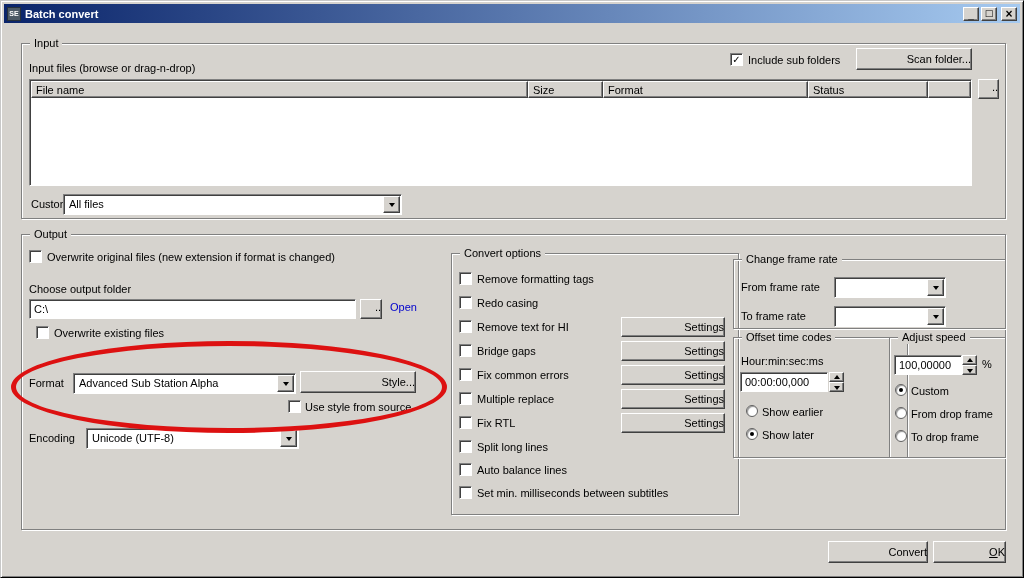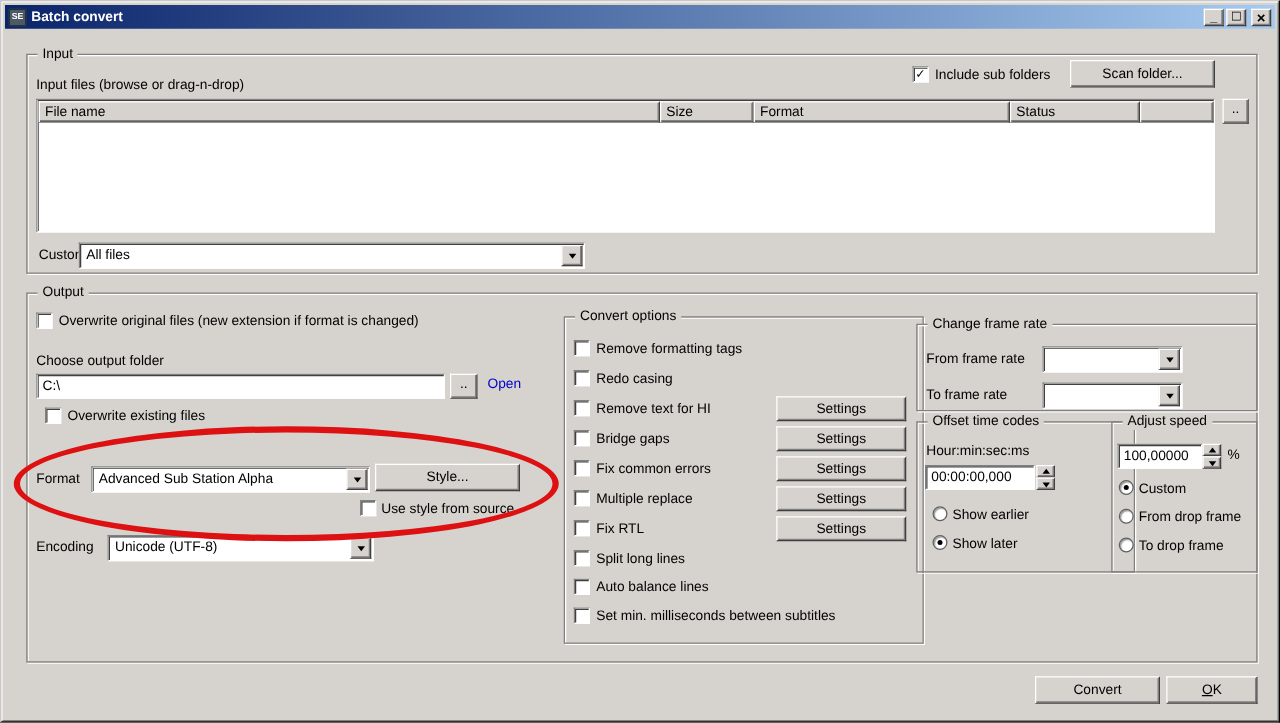--- a/index.html
+++ b/index.html
@@ -22,21 +22,21 @@
   .tb-close{margin-left:4px}
   .g-min{font:bold 10px/10px "Liberation Sans",sans-serif;transform:translateY(1px)}
   .g-max{font:9px/9px "DejaVu Sans",sans-serif}
   .g-close{font:bold 12px/12px "Liberation Sans",sans-serif}
 
   
   .group{position:absolute;border:1px solid #808080;box-shadow:1px 1px 0 #fff,inset 1px 1px 0 #fff}
   .group-label{position:absolute;top:-7px;left:8px;background:var(--face,#d6d3ce);padding:0 4px;line-height:13px;white-space:nowrap}
   .lbl{position:absolute;white-space:nowrap;line-height:13px}
   .btn{position:absolute;background:var(--face,#d6d3ce);border:1px solid;border-color:#fff #404040 #404040 #fff;
-    box-shadow:inset -1px -1px 0 #808080;display:flex;align-items:center;justify-content:center;cursor:pointer}
+    box-shadow:inset -1px -1px 0 #808080;display:flex;align-items:center;justify-content:flex-end;cursor:pointer}
   .field{position:absolute;background:#fff;border:1px solid;border-color:#808080 #fff #fff #808080;
     box-shadow:inset 1px 1px 0 #404040;padding:3px 4px;white-space:nowrap;overflow:hidden}
   .combo{position:absolute;height:21px;background:#fff;border:1px solid;border-color:#808080 #fff #fff #808080;
     box-shadow:inset 1px 1px 0 #404040;cursor:pointer}
   .combo-val{position:absolute;left:5px;top:3px;white-space:nowrap}
   .combo-btn{position:absolute;top:1px;right:1px;bottom:1px;width:17px;background:var(--face,#d6d3ce);
     border:1px solid;border-color:#fff #404040 #404040 #fff;box-shadow:inset -1px -1px 0 #808080;
     display:flex;align-items:center;justify-content:center}
   .tri-dn{width:0;height:0;border:3px solid transparent;border-top:4px solid #000;margin-top:4px}
   .cb{position:absolute;width:13px;height:13px;background:#fff;border:1px solid;border-color:#808080 #fff #fff #808080;
@@ -101,31 +101,31 @@
     <span>Scan folder...</span>
   </div>
 
   <span class="lbl" style="left:28px;top:61px">Input files (browse or drag-n-drop)</span>
 
   <div class="listview">
     <div class="lv-header">
       <div class="lv-col" style="width:497px">File name</div>
       <div class="lv-col" style="width:75px">Size</div>
       <div class="lv-col" style="width:205px">Format</div>
-      <div class="lv-col" style="width:104px">Status</div>
+      <div class="lv-col" style="width:120px">Status</div>
       <div class="lv-col fill"></div>
     </div>
   </div>
 
   <div class="btn" style="left:977px;top:78px;width:21px;height:20px">
     <span style="transform:translateY(-2px)">..</span>
   </div>
 
   <span class="lbl" style="left:30px;top:197px">Custom</span>
-  <div class="combo" style="left:62px;top:193px;width:405px">
+  <div class="combo" style="left:62px;top:193px;width:339px">
     <span class="combo-val">All files</span>
     <span class="combo-btn">
         <i class="tri-dn"></i>
       </span>
   </div>
 
   <div class="group" style="left:20px;top:233px;width:985px;height:296px">
     <span class="group-label">Output</span>
   </div>
 

